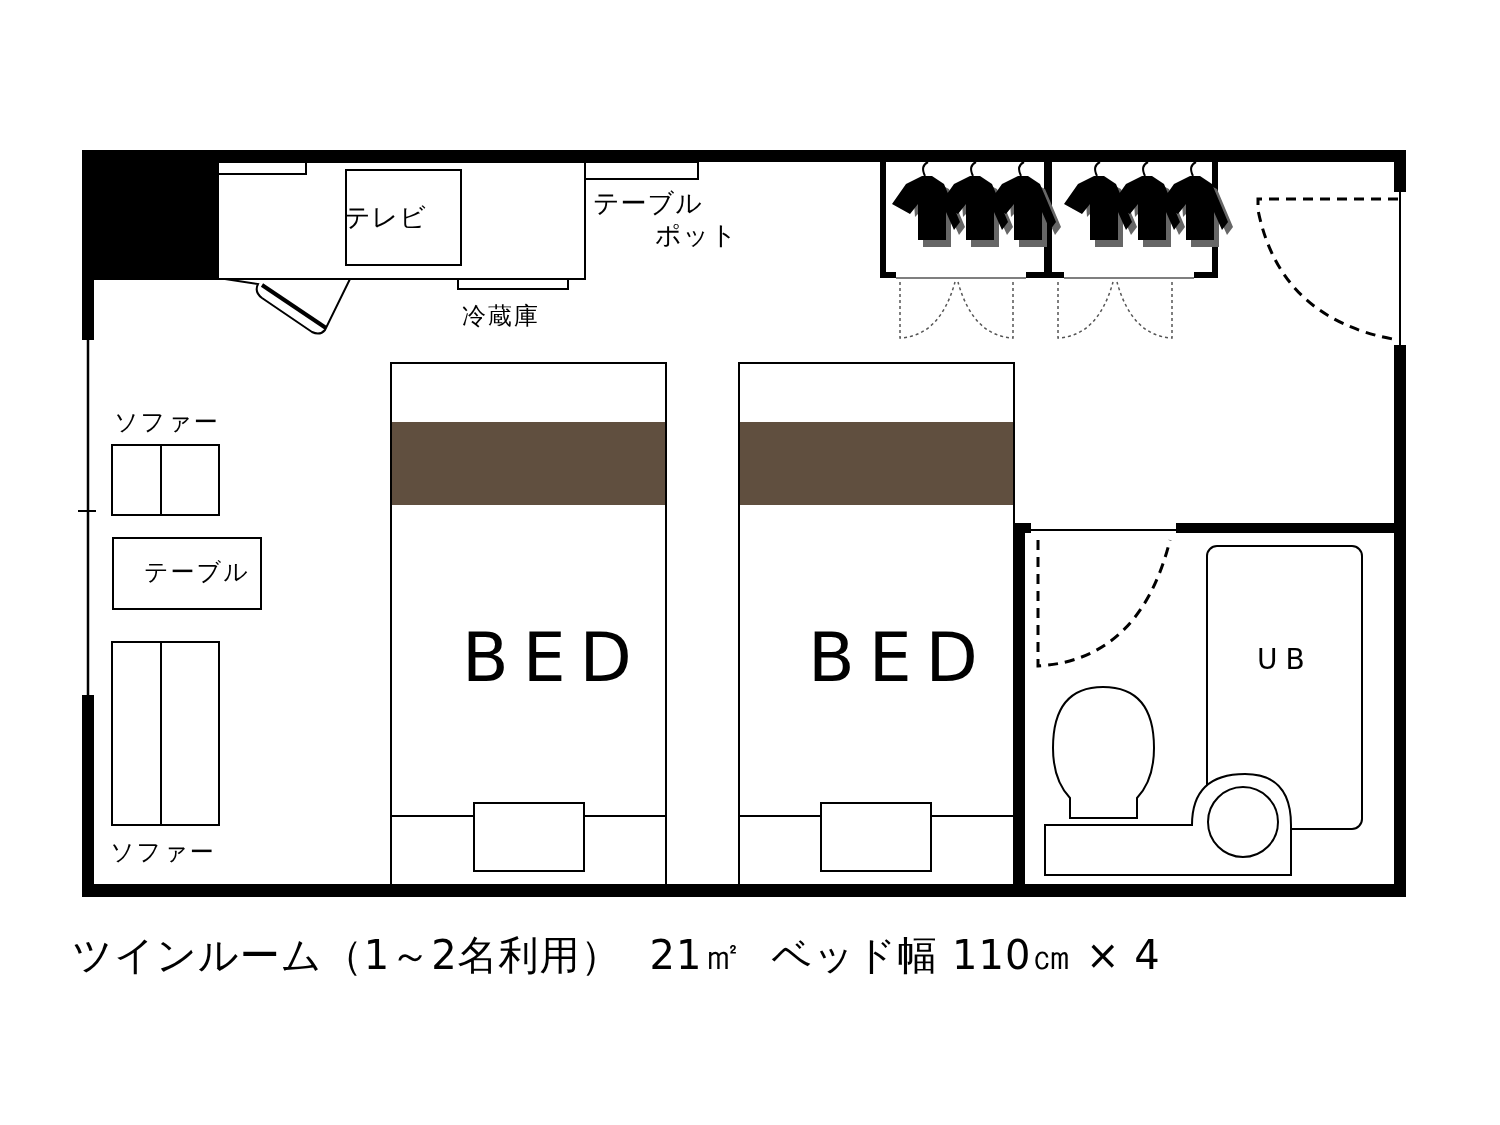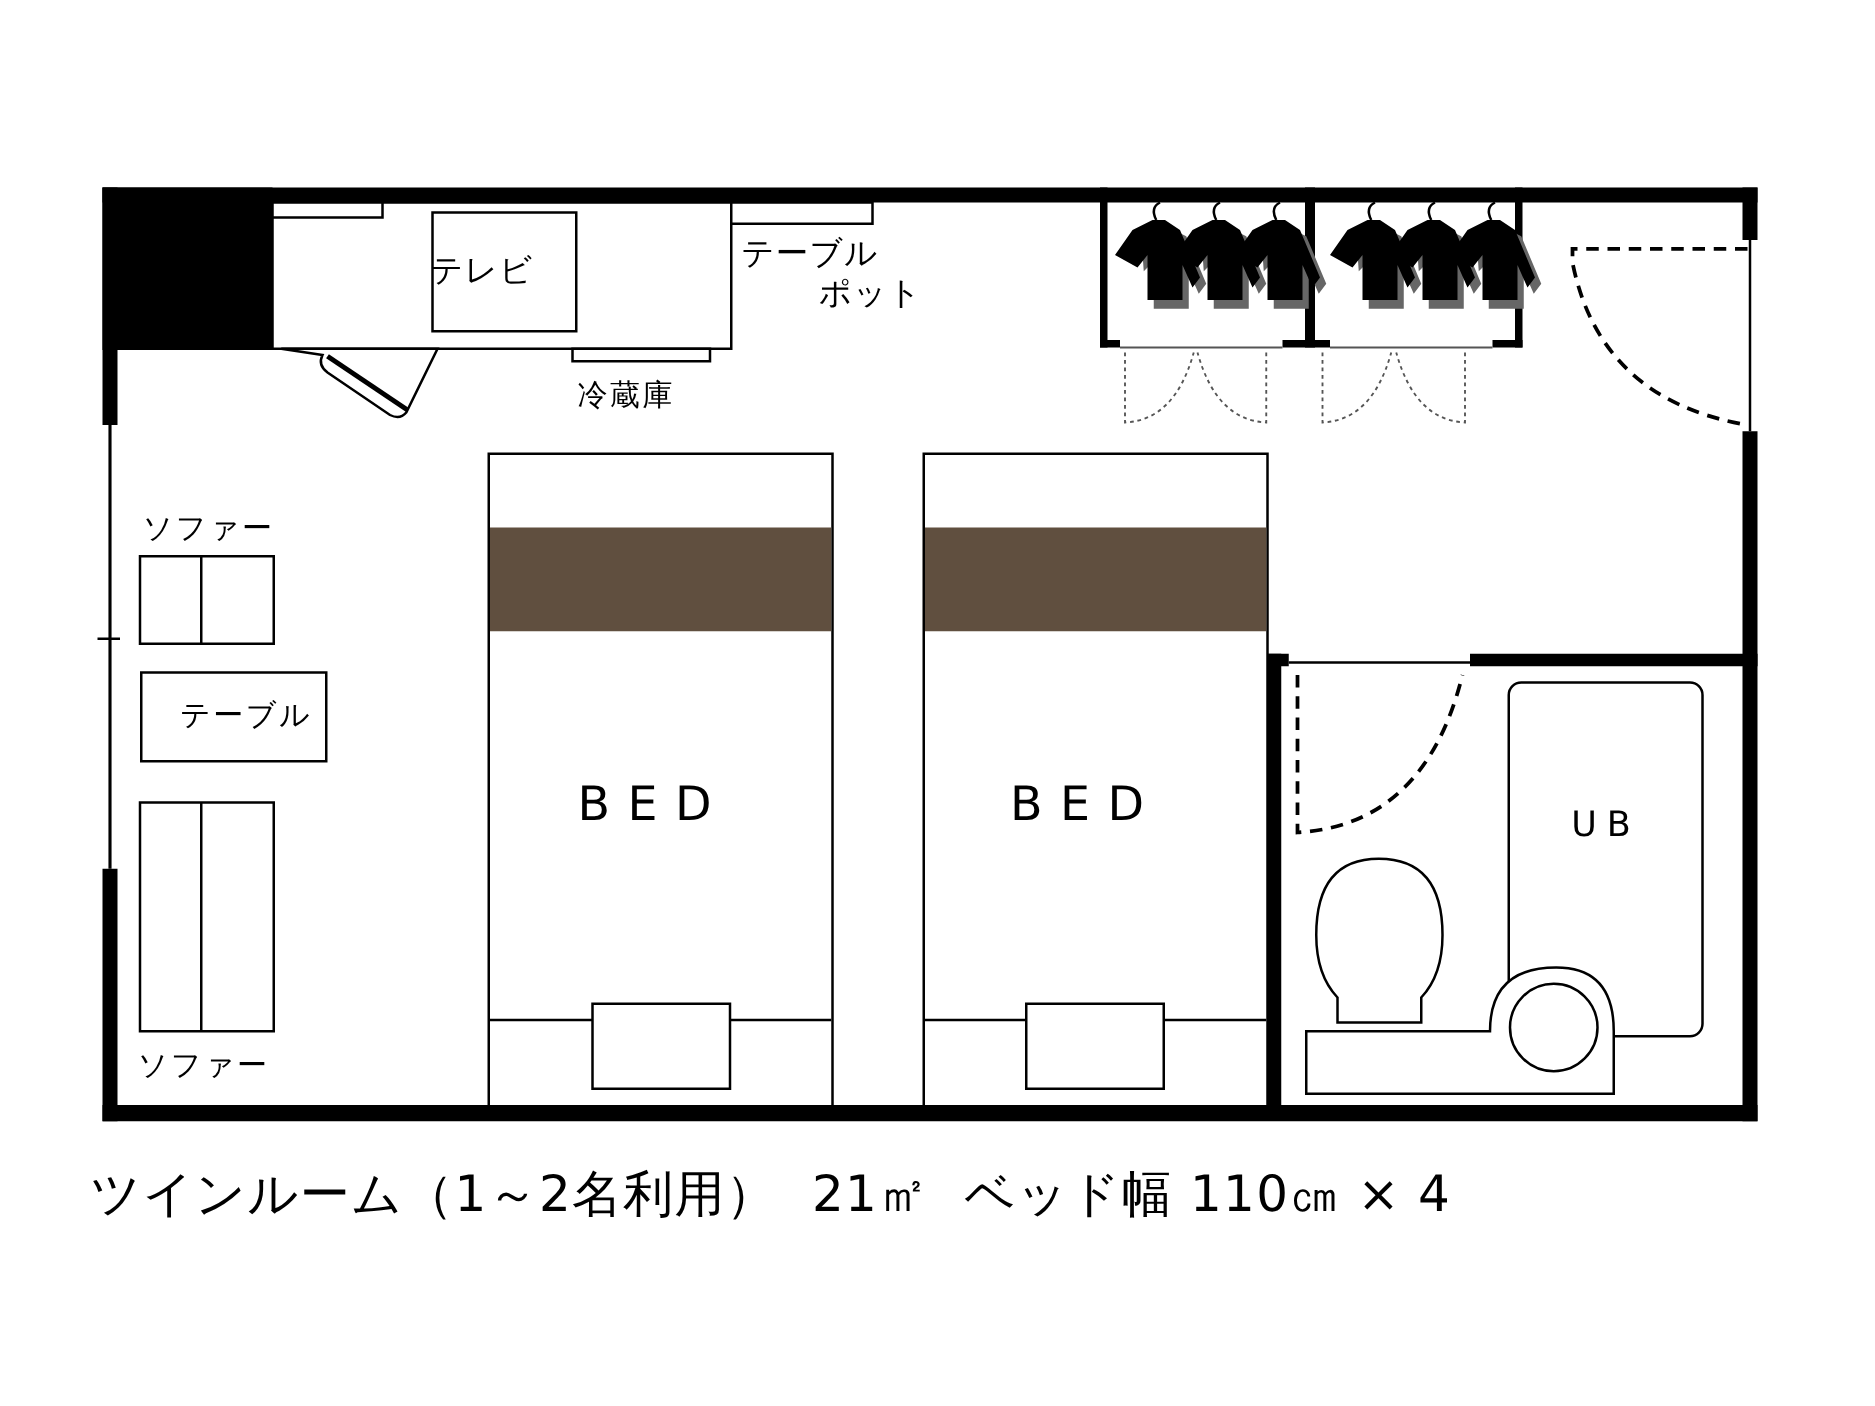--- a/index.html
+++ b/index.html
@@ -2,21 +2,21 @@
 <html><head>
 <meta charset="utf-8">
 <style>
   html, body { margin: 0; padding: 0; background: #ffffff; }
   body { width: 1500px; height: 1125px; position: relative; overflow: hidden;
          font-family: "DejaVu Sans", "Liberation Sans", sans-serif; color: #000; }
   svg.plan { position: absolute; left: 0; top: 0; width: 1500px; height: 1125px; }
   .lbl { position: absolute; white-space: nowrap; color: #000; line-height: 1; }
   .lbl-md { font-size: 26px; letter-spacing: 1px; }
   .lbl-sm { font-size: 24px; letter-spacing: 2px; }
-  .lbl-bed { font-size: 38px; letter-spacing: 14px; font-family: "DejaVu Sans", sans-serif; }
+  .lbl-bed { font-size: 68px; letter-spacing: 14px; font-family: "DejaVu Sans", sans-serif; }
   .lbl-ub { font-size: 28px; letter-spacing: 8px; }
   .caption { position: absolute; left: 72px; top: 928px; font-size: 40px; white-space: nowrap; letter-spacing: 1px; }
   .caption span { margin-right: 0; }
   .caption .gap { display: inline-block; width: 28px; }
 </style>
 </head>
 <body>
 
 <svg class="plan" viewBox="0 0 1500 1125" xmlns="http://www.w3.org/2000/svg">
 

